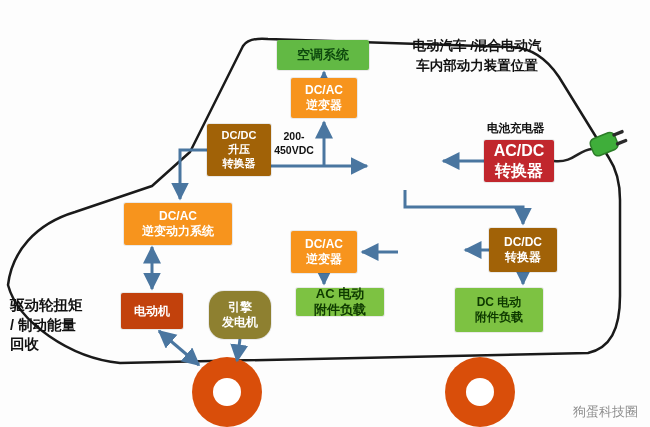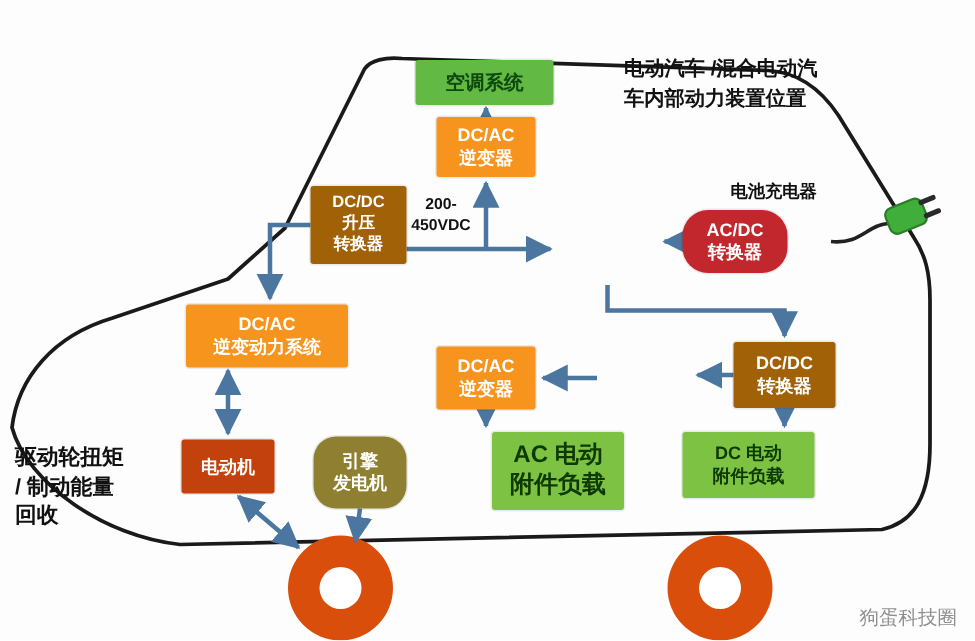--- a/index.html
+++ b/index.html
@@ -82,45 +82,45 @@
   <div class="box acgreen" style="left:277px;top:40px;width:92px;height:30px;font-size:13px;">空调系统</div>
 
   <div class="box orange" style="left:291px;top:78px;width:66px;height:40px;font-size:12px;">DC/AC
 逆变器</div>
 
   <div class="box steel" style="left:207px;top:124px;width:64px;height:52px;font-size:11px;">DC/DC
 升压
 转换器</div>
 
 
-  <div class="box red" style="left:455px;top:140px;width:70px;height:42px;font-size:12px;border-radius:17px;">AC/DC
+  <div class="box red" style="left:484px;top:140px;width:70px;height:42px;font-size:16px;">AC/DC
 转换器</div>
 
   <div class="box orange" style="left:124px;top:203px;width:108px;height:42px;font-size:12px;">DC/AC
 逆变动力系统</div>
 
   <div class="box orange" style="left:291px;top:231px;width:66px;height:42px;font-size:12px;">DC/AC
 逆变器</div>
 
 
   <div class="box steel" style="left:489px;top:228px;width:68px;height:44px;font-size:12px;">DC/DC
 转换器</div>
 
   <div class="box gray" style="left:121px;top:293px;width:62px;height:36px;font-size:12px;">电动机</div>
 
   <div class="box olive" style="left:209px;top:291px;width:62px;height:48px;font-size:12px;border-radius:15px;">引擎
 发电机</div>
 
-  <div class="box green" style="left:328px;top:288px;width:88px;height:52px;font-size:16px;">AC 电动
+  <div class="box green" style="left:296px;top:288px;width:88px;height:28px;font-size:13px;">AC 电动
 附件负载</div>
 
   <div class="box green" style="left:455px;top:288px;width:88px;height:44px;font-size:12px;">DC 电动
 附件负载</div>
 
-  <div class="caption" style="left:416px;top:36px;width:162px;font-size:13.5px;line-height:1.45;">电动汽车 /混合电动汽
+  <div class="caption" style="left:396px;top:36px;width:162px;font-size:13.5px;line-height:1.45;text-align:center;">电动汽车 /混合电动汽
 车内部动力装置位置</div>
 
   <div class="caption" style="left:268px;top:129px;width:52px;font-size:10.5px;text-align:center;">200-
 450VDC</div>
 
   <div class="caption" style="left:487px;top:121px;font-size:11.5px;">电池充电器</div>
 
   <div class="caption" style="left:10px;top:296px;width:110px;font-size:14.5px;">驱动轮扭矩
 / 制动能量
 回收</div>

